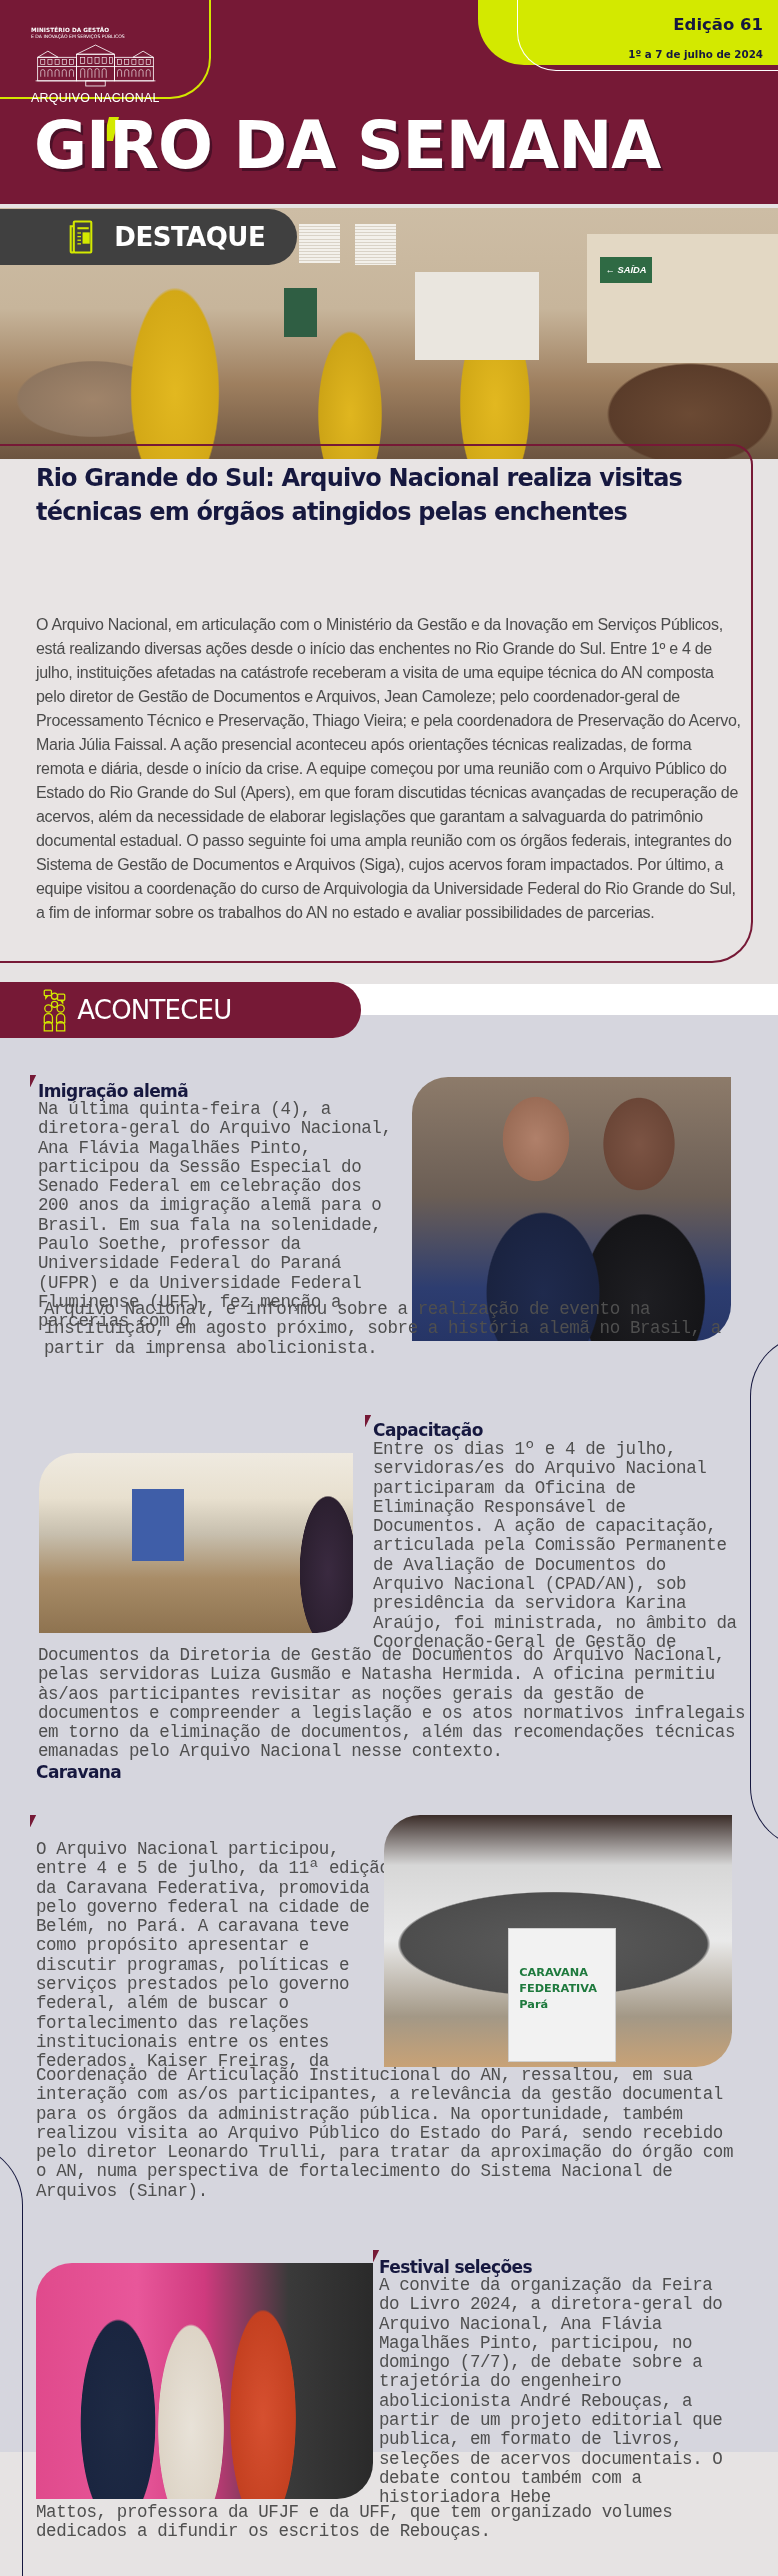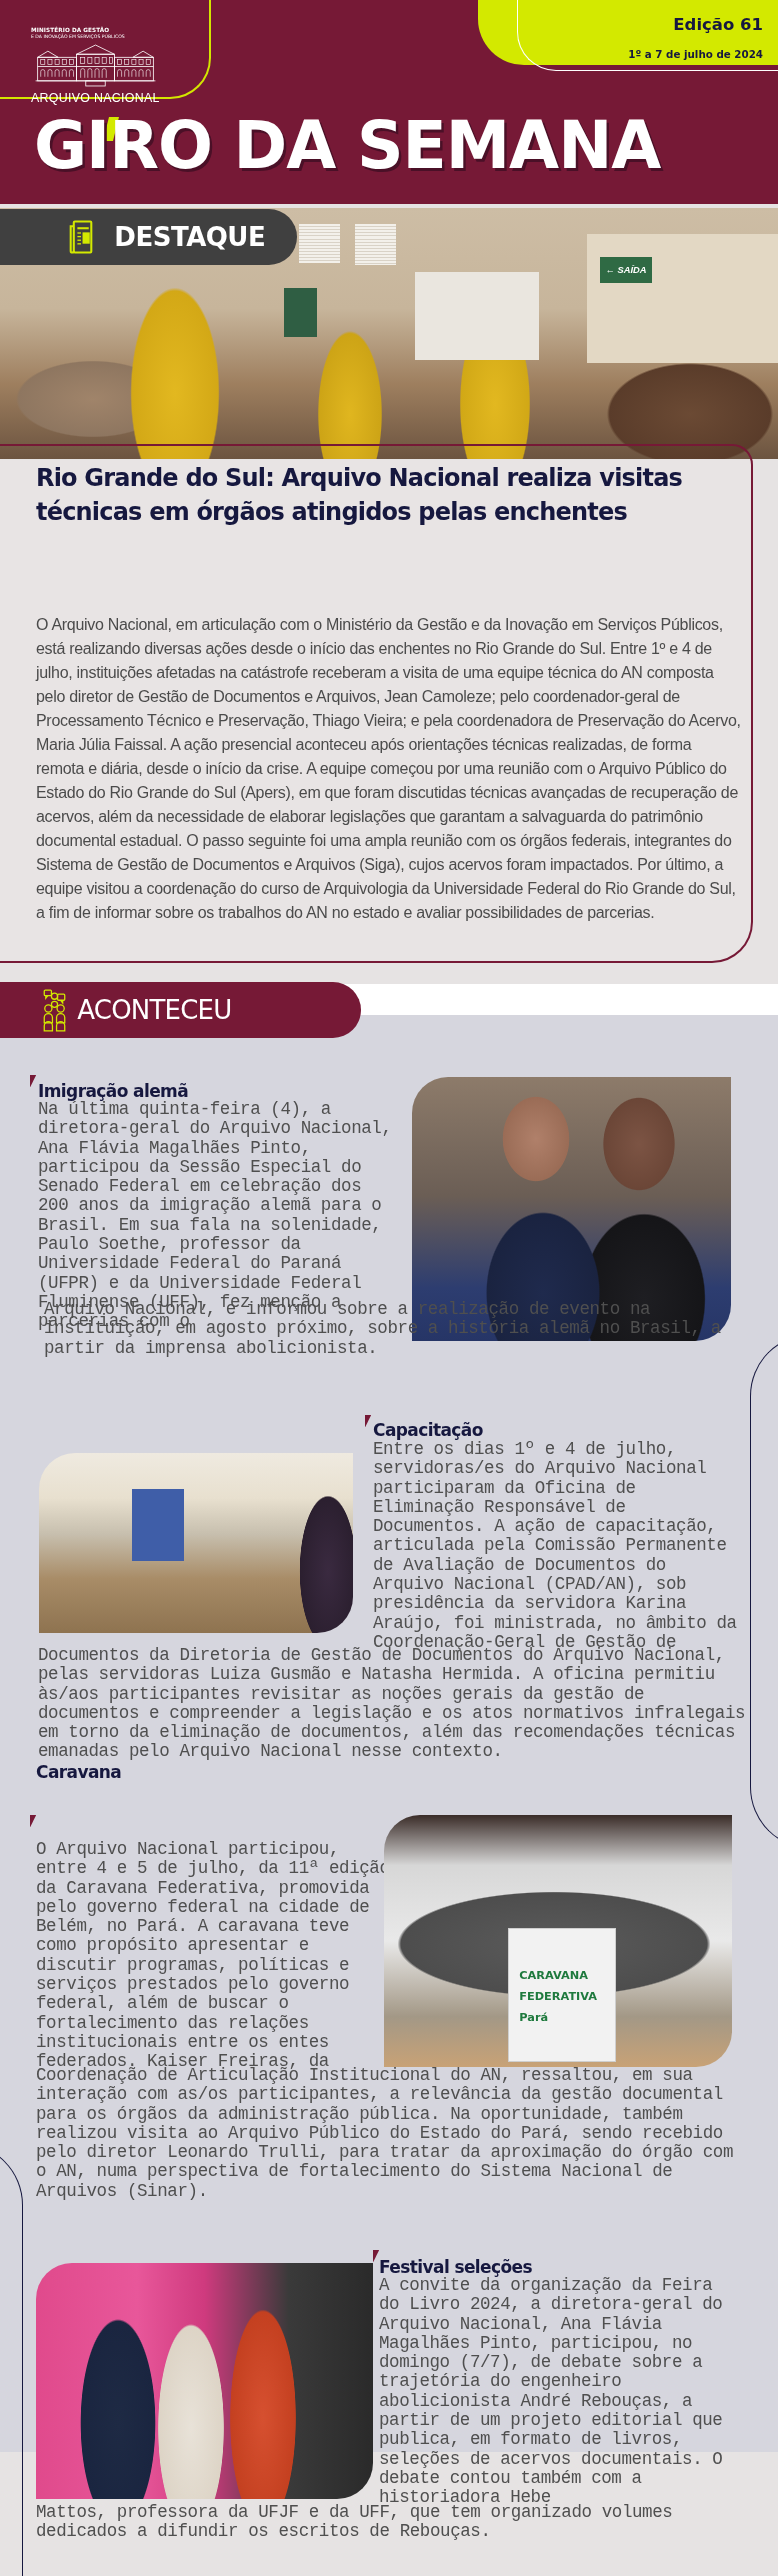--- a/index.html
+++ b/index.html
@@ -74,21 +74,21 @@
   .ph-capac { left: 39px; top: 1453px; width: 314px; height: 180px; border-radius: 36px 0 36px 0;
     background:
       radial-gradient(ellipse 31px 82px at 289px 118px, #3a2a40 0%, #2b1f2f 90%, transparent 92%),
       linear-gradient(180deg, #efeae0 0%, #e8e0cf 25%, #c7bfae 45%, #a88c67 70%, #8e7350 100%); }
   .ph-capac .blue { position: absolute; left: 93px; top: 36px; width: 52px; height: 72px; background: #3f5ea8; }
   .ph-carav { left: 384px; top: 1815px; width: 348px; height: 252px; border-radius: 36px 0 36px 0;
     background:
       radial-gradient(ellipse 170px 57px at 170px 129px, #5b5b5b 0%, #4d4d4d 90%, transparent 92%),
       linear-gradient(180deg, #3a2c28 0%, #d7d7d7 20%, #e9e9e9 50%, #a39886 80%, #c8a276 100%); }
   .ph-carav .stand { position: absolute; left: 124px; top: 113px; width: 108px; height: 134px; background: #f2f2f2; border: 1px solid #cfcfcf; }
-  .ph-carav .stand span { position: absolute; left: 10.3px; top: 36px; font-family: "DejaVu Sans", sans-serif; font-weight: bold; color: #1f7a3e; font-size: 11.3px; line-height: 21px; }
+  .ph-carav .stand span { position: absolute; left: 10.3px; top: 36px; font-family: "DejaVu Sans", sans-serif; font-weight: bold; color: #1f7a3e; font-size: 11.3px; line-height: 16px; }
   .ph-fest { left: 36px; top: 2263px; width: 337px; height: 236px; border-radius: 36px 0 36px 0;
     background:
       radial-gradient(ellipse 41px 113px at 82px 160px, #1e2a44 0%, #1a2540 90%, transparent 92%),
       radial-gradient(ellipse 36px 113px at 155px 165px, #e8e2d8 0%, #ddd4c6 90%, transparent 92%),
       radial-gradient(ellipse 36px 118px at 227px 155px, #d65030 0%, #c44020 90%, transparent 92%),
       linear-gradient(90deg, #e04a8c 0%, #e8579a 30%, #cf3a7e 50%, #3a3a3a 75%, #2a2a2a 100%); }
 </style>
 </head>
 <body>
 

